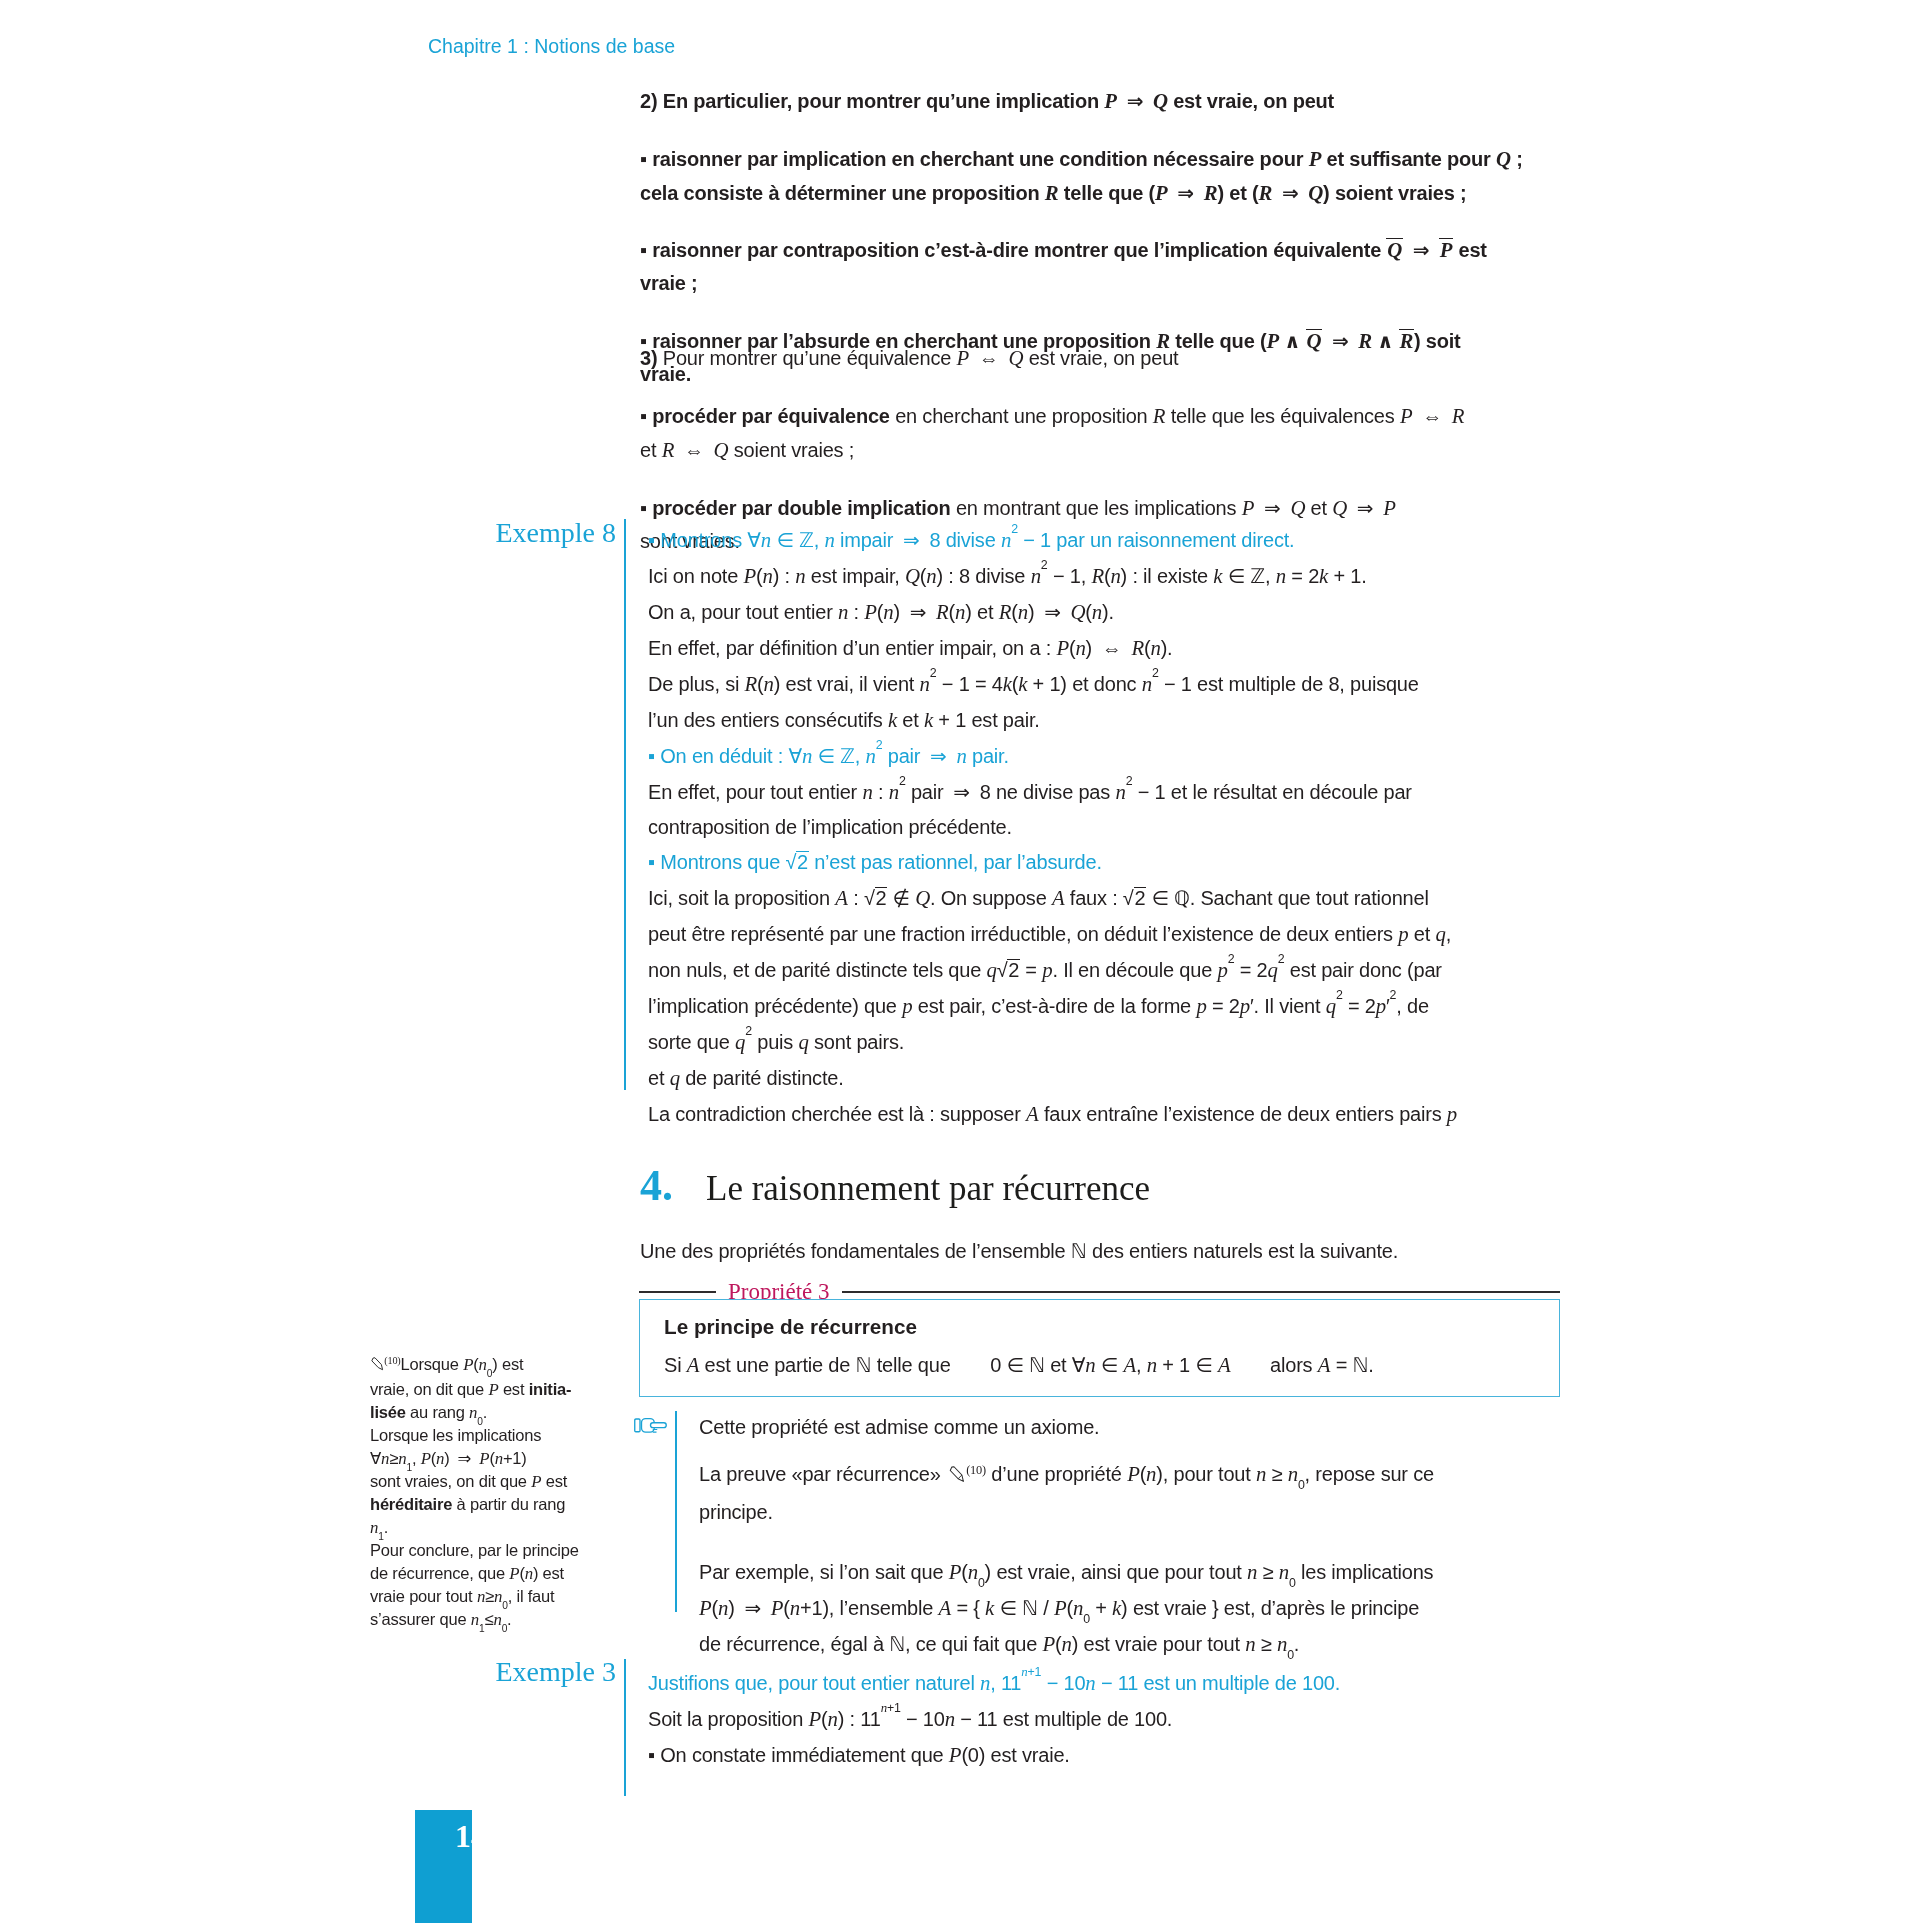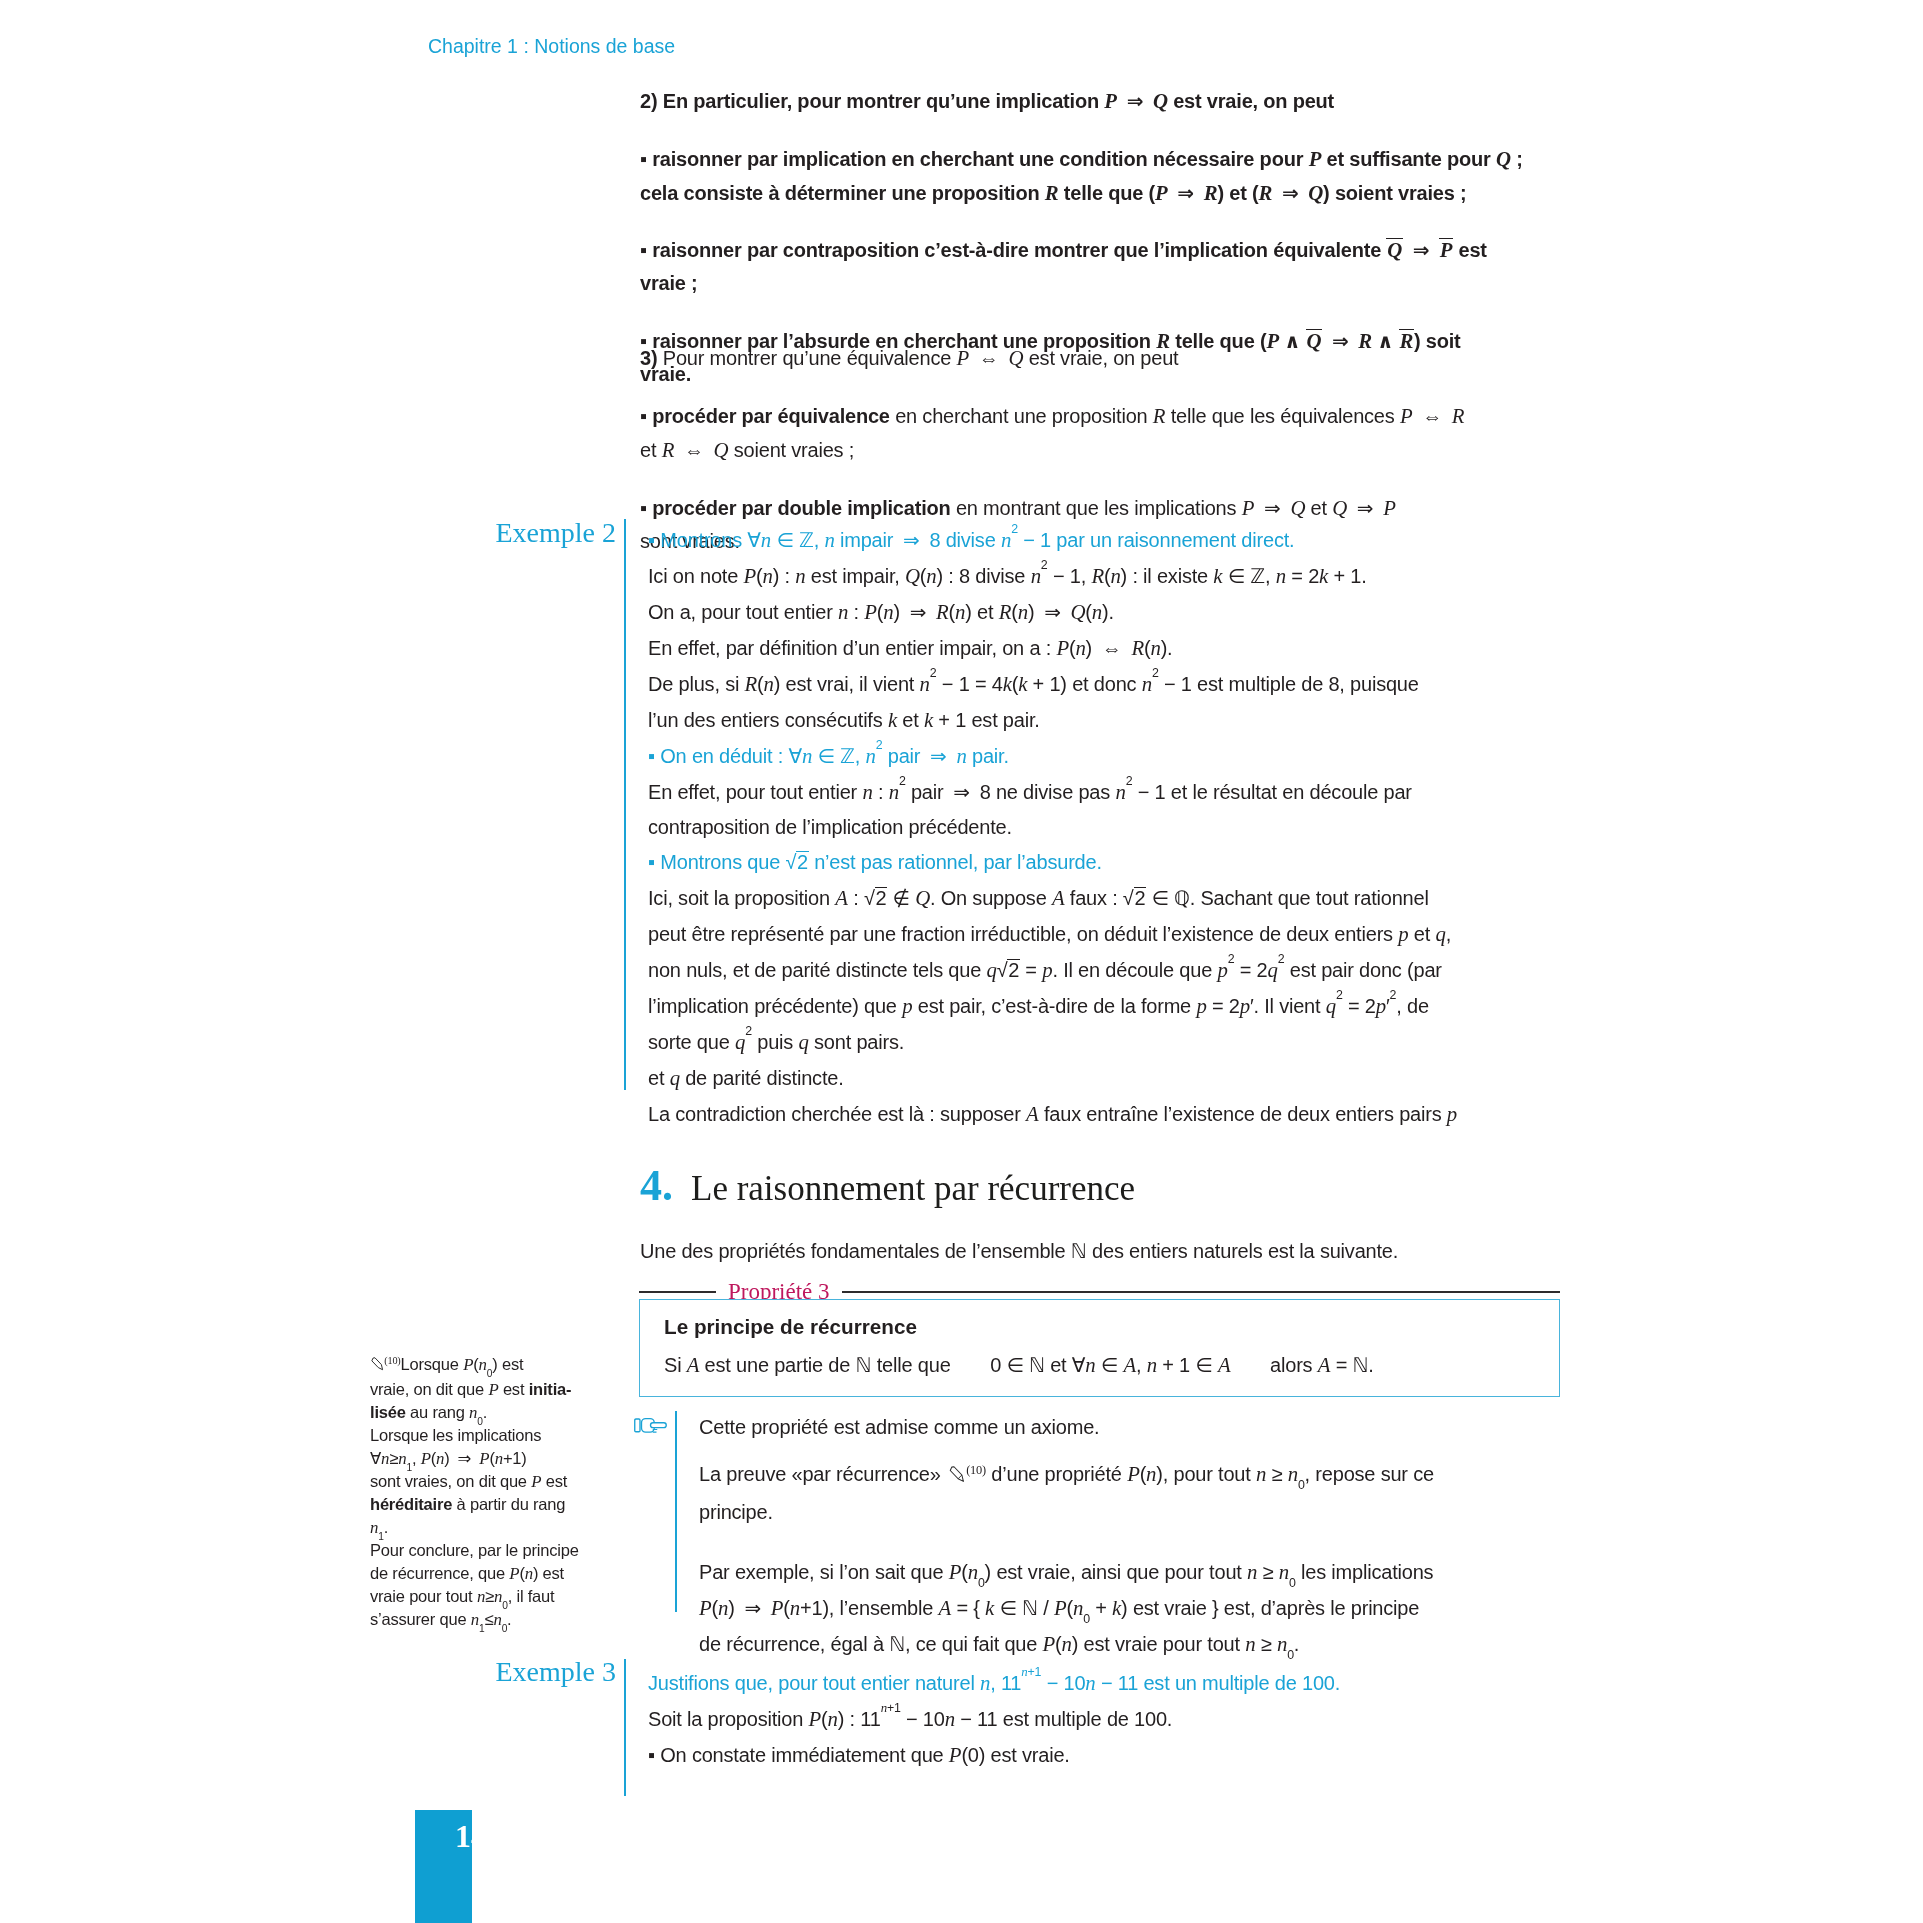--- a/index.html
+++ b/index.html
@@ -41,21 +41,21 @@
   .ex2-lines{position:absolute;left:648px;top:522px;}
   .ex2-lines .bodyline{line-height:35px;}
   .ex3-lines{position:absolute;left:648px;top:1665px;}
   .ex3-lines .bodyline{line-height:36px;}
 
   
   .sec4-head{position:absolute;left:640px;top:1160px;display:flex;align-items:baseline;}
   .sec4-num{font-family:"Liberation Serif","DejaVu Serif",serif;font-weight:bold;
             font-size:44px;color:var(--accent);}
   .sec4-title{font-family:"Liberation Serif","DejaVu Serif",serif;font-size:35px;
-              color:#1d1d1b;margin-left:18px;white-space:nowrap;}
+              color:#1d1d1b;margin-left:33px;white-space:nowrap;}
   .sec4-intro{position:absolute;left:640px;top:1235px;}
 
   
   .prop-labelrow{position:absolute;left:639px;top:1279px;width:921px;height:25.6px;
                  display:flex;align-items:center;}
   .prop-hline{height:1.8px;background:var(--rule-dark);}
   .prop-hline.left{width:77px;}
   .prop-hline.right{flex:1;}
   .prop-label{font-family:"Liberation Serif","DejaVu Serif",serif;font-size:23px;
               color:#be185d;padding:0 12px;white-space:nowrap;}
@@ -102,21 +102,21 @@
     </div>
 
   <div class="sec3">
       <div class="bodyline"><b>3)</b> Pour montrer qu’une équivalence <i class="m">P</i> ⇔ <i class="m">Q</i> est vraie, on peut</div>
       <div class="bodyline gap">▪ <b>procéder par équivalence</b> en cherchant une proposition <i class="m">R</i> telle que les équivalences <i class="m">P</i> ⇔ <i class="m">R</i></div>
       <div class="bodyline">et <i class="m">R</i> ⇔ <i class="m">Q</i> soient vraies ;</div>
       <div class="bodyline gap">▪ <b>procéder par double implication</b> en montrant que les implications <i class="m">P</i> ⇒ <i class="m">Q</i> et <i class="m">Q</i> ⇒ <i class="m">P</i></div>
       <div class="bodyline">sont vraies.</div>
     </div>
 
-  <div class="ex-label ex2-label">Exemple 2</div>
+  <div class="ex-label ex2-label">Exemple 8</div>
   <div class="vrule ex2-rule"></div>
   <div class="ex2-lines">
       <div class="bodyline cyan">▪ Montrons ∀<i class="m">n</i> ∈ ℤ, <i class="m">n</i> impair ⇒ 8 divise <i class="m">n</i><sup>2</sup> − 1 par un raisonnement direct.</div>
       <div class="bodyline">Ici on note <i class="m">P</i>(<i class="m">n</i>) : <i class="m">n</i> est impair, <i class="m">Q</i>(<i class="m">n</i>)  : 8 divise <i class="m">n</i><sup>2</sup> − 1, <i class="m">R</i>(<i class="m">n</i>) : il existe <i class="m">k</i> ∈ ℤ, <i class="m">n</i> = 2<i class="m">k</i> + 1.</div>
       <div class="bodyline">On a, pour tout entier <i class="m">n</i> : <i class="m">P</i>(<i class="m">n</i>) ⇒ <i class="m">R</i>(<i class="m">n</i>) et <i class="m">R</i>(<i class="m">n</i>) ⇒ <i class="m">Q</i>(<i class="m">n</i>).</div>
       <div class="bodyline">En effet, par définition d’un entier impair, on a : <i class="m">P</i>(<i class="m">n</i>) ⇔ <i class="m">R</i>(<i class="m">n</i>).</div>
       <div class="bodyline">De plus, si <i class="m">R</i>(<i class="m">n</i>) est vrai, il vient <i class="m">n</i><sup>2</sup> − 1 = 4<i class="m">k</i>(<i class="m">k</i> + 1) et donc <i class="m">n</i><sup>2</sup> − 1 est multiple de 8, puisque</div>
       <div class="bodyline">l’un des entiers consécutifs <i class="m">k</i> et <i class="m">k</i> + 1 est pair.</div>
       <div class="bodyline cyan">▪ On en déduit : ∀<i class="m">n</i> ∈ ℤ, <i class="m">n</i><sup>2</sup> pair ⇒ <i class="m">n</i> pair.</div>
       <div class="bodyline">En effet, pour tout entier <i class="m">n</i> : <i class="m">n</i><sup>2</sup> pair ⇒ 8 ne divise pas <i class="m">n</i><sup>2</sup> − 1 et le résultat en découle par</div>

